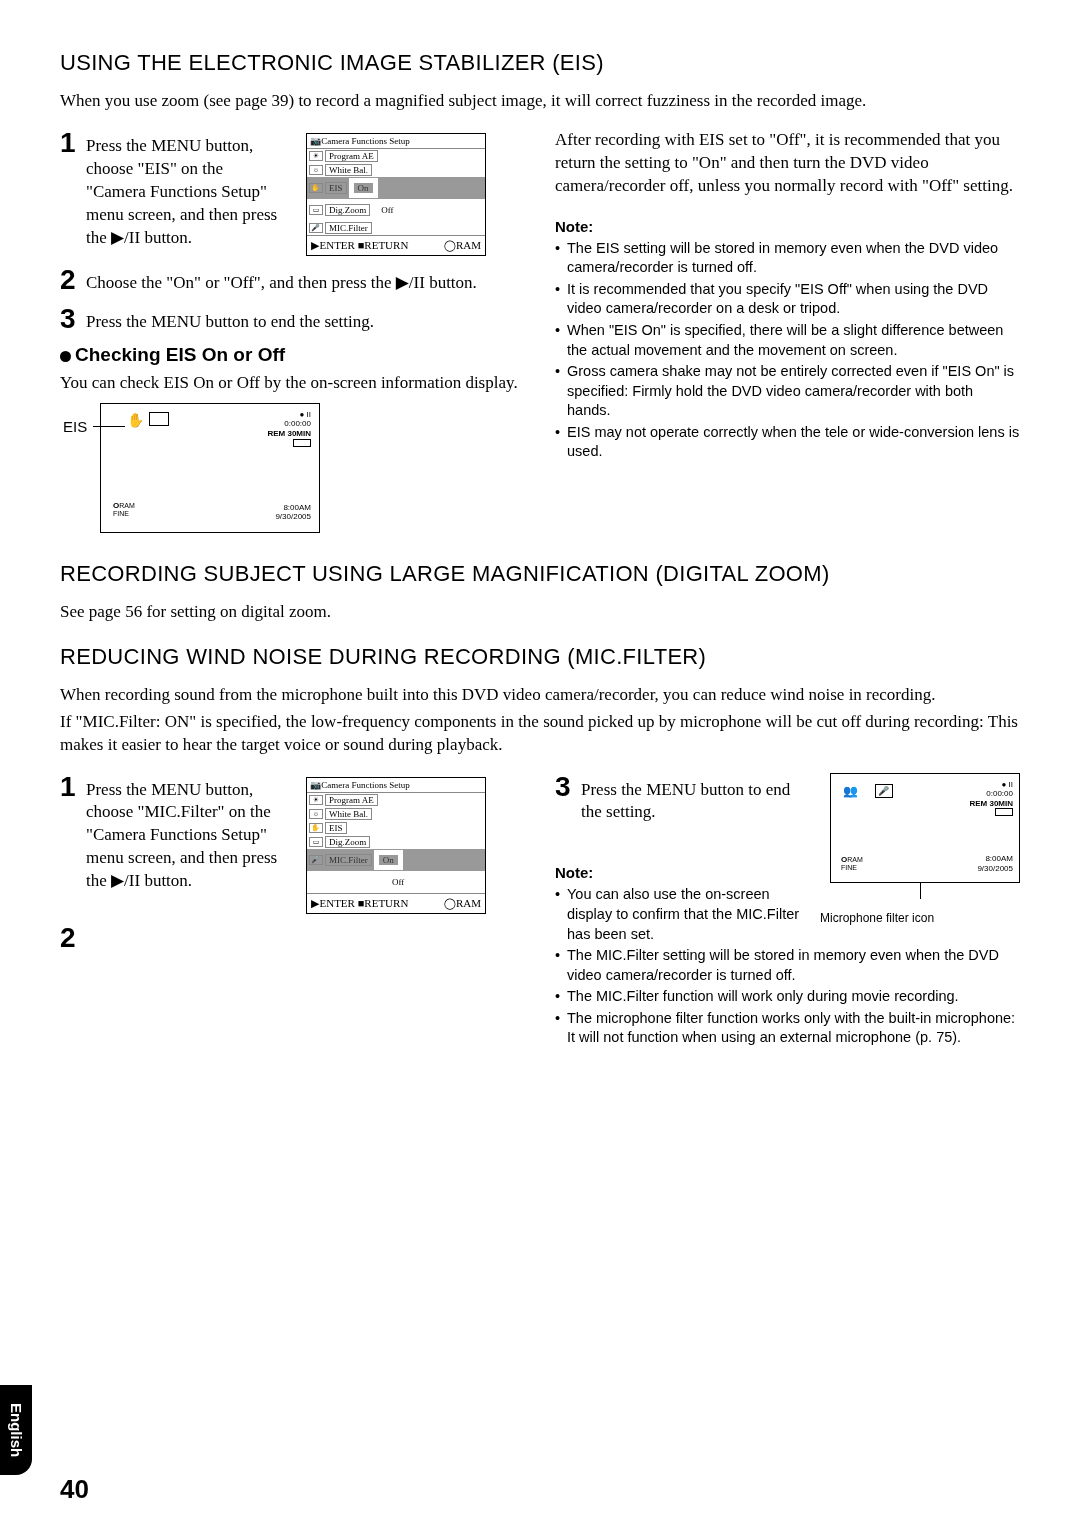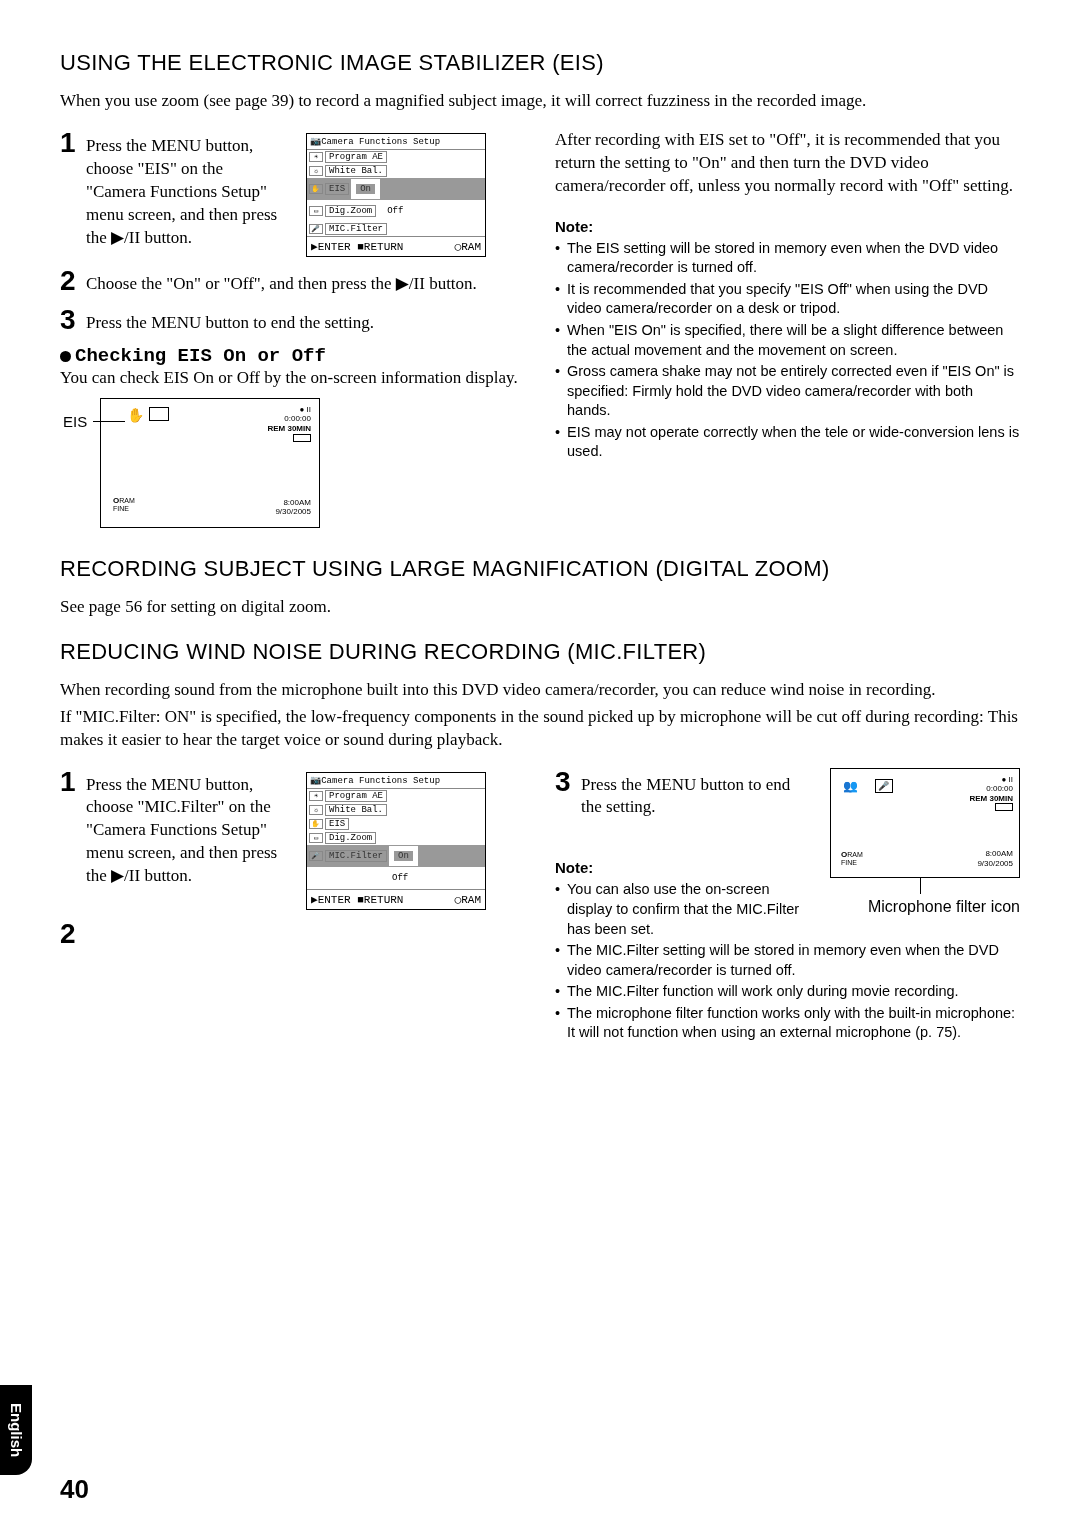--- a/index.html
+++ b/index.html
@@ -45,21 +45,21 @@
     min-width: 20px;
   }
   .step-text {
     font-size: 17px;
     line-height: 1.35;
     padding-top: 6px;
   }
   .menu-box {
     border: 1px solid #000;
     width: 180px;
-    font-family: Liberation Mono, monospace;
+    font-family: Liberation Serif, serif;
     font-size: 9px;
     margin: 4px 14px 10px 20px;
     background: #fff;
   }
   .menu-title-row {
     padding: 2px 3px;
     border-bottom: 1px solid #888;
   }
   .menu-row {
     display: flex;
@@ -90,24 +90,25 @@
     color: #333;
   }
   .menu-footer {
     display: flex;
     justify-content: space-between;
     padding: 3px 4px;
     border-top: 1px solid #888;
     font-size: 11px;
   }
   .sub-title {
-    font-family: Liberation Mono, monospace;
+    font-family: Liberation Sans, sans-serif;
     font-weight: bold;
     font-size: 19px;
     margin-top: 8px;
+    margin-bottom: 6px;
   }
   .bullet-dot {
     display: inline-block;
     width: 11px;
     height: 11px;
     background: #000;
     border-radius: 50%;
     margin-right: 4px;
     vertical-align: -1px;
   }
@@ -224,23 +225,23 @@
   .page-num {
     position: absolute;
     bottom: 30px;
     left: 60px;
     font-family: Arial, Helvetica, sans-serif;
     font-weight: bold;
     font-size: 26px;
   }
   .caption {
     font-family: Arial, Helvetica, sans-serif;
-    font-size: 16px;
-    margin-top: 4px;
-    text-align: right;
+    font-size: 12px;
+    margin-top: 12px;
+    text-align: left;
   }
   .mic-line {
     width: 1px;
     height: 16px;
     background: #000;
     margin: 0 auto;
   }
   .disp-small {
     border: 1px solid #000;
     width: 190px;

